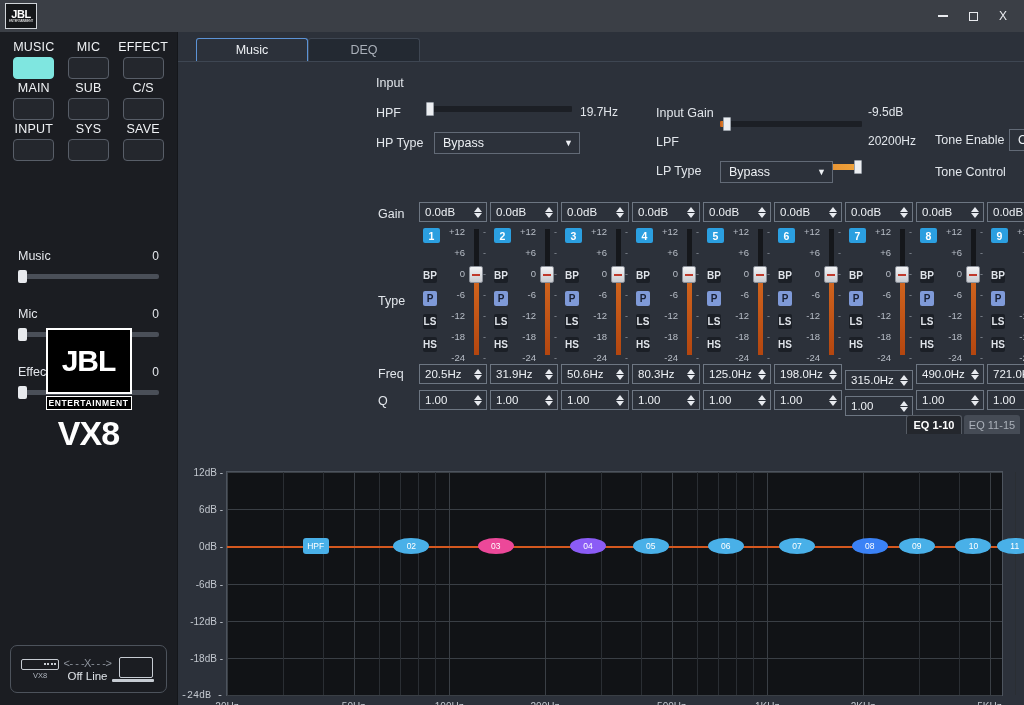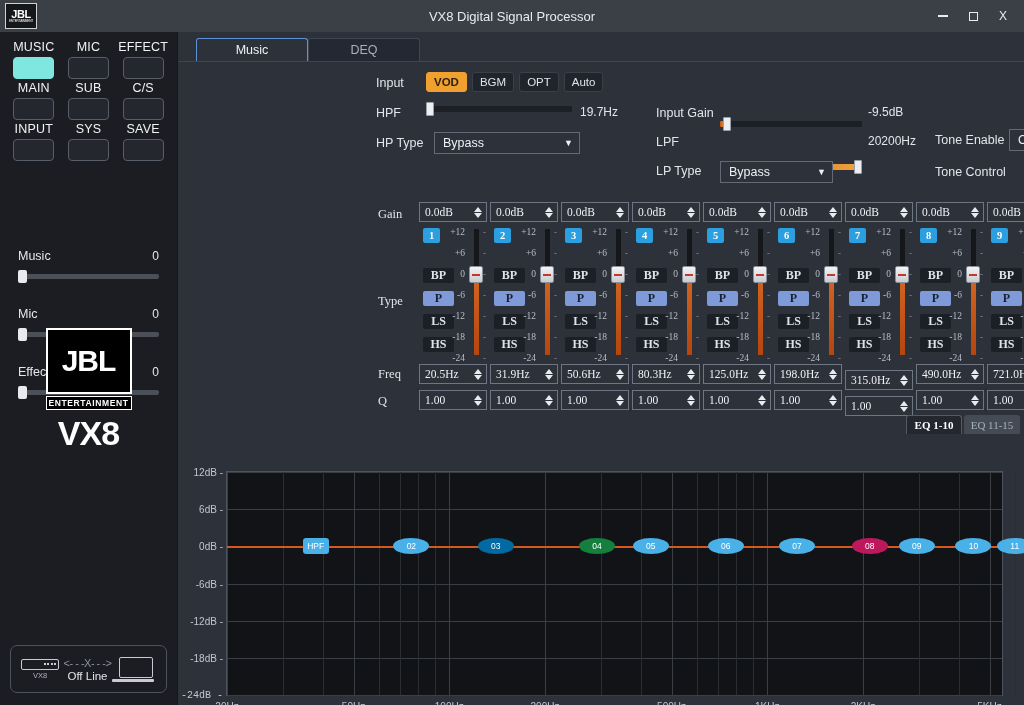--- a/index.html
+++ b/index.html
@@ -150,21 +150,21 @@
   .sl-val { font-size: 12px; color: #e2e6eb; }
 
   .combo {
     height: 22px; background: #2c313a; border: 1px solid #626a76;
     display: flex; align-items: center; justify-content: space-between;
     padding: 0 6px 0 8px; font-size: 12.5px; color: #eef1f5; cursor: pointer;
   }
   .combo .car { font-size: 9px; color: #eef1f5; }
 
   
-  .eq-area { position: absolute; left: 0; top: 170px; right: 0; height: 222px; font-family: Liberation Serif, serif; }
+  .eq-area { position: absolute; left: 0; top: 170px; right: 0; height: 222px; }
   .eq-side-lbl { position: absolute; left: 200px; font-size: 12.5px; color: #e2e6eb; }
 
   .bands { position: absolute; left: 241px; top: 0; display: flex; gap: 3px; }
   .band { width: 68px; position: relative; }
 
   .spin {
     height: 20px; background: #2c313a; border: 1px solid #6d7682;
     display: flex; align-items: center; font-size: 11.5px; color: #eef1f5;
     padding-left: 5px; justify-content: space-between; cursor: text;
   }
@@ -174,21 +174,21 @@
   .spin .arrows .dn { border-top: 5px solid #e7eaef; }
 
   .band-mid { position: relative; height: 132px; margin-top: 4px; }
   .bandnum {
     position: absolute; left: 4px; top: 2px; width: 17px; height: 15px;
     background: #2b9fe0; color: #fff; font-size: 10.5px; font-weight: bold;
     display: flex; align-items: center; justify-content: center; border-radius: 2px;
   }
   .typebtns { position: absolute; left: 4px; top: 42px; display: flex; flex-direction: column; gap: 8px; }
   .tbtn {
-    width: 31px; height: 15px; font-size: 12px; font-weight: bold;
+    width: 14px; height: 15px; font-size: 10px; font-weight: bold;
     display: flex; align-items: center; justify-content: center;
     background: #1b1f26; color: #dfe3e9; border-radius: 2px; cursor: pointer;
   }
   .tbtn.active { background: #7f9ad8; color: #182033; }
 
   .scale { position: absolute; left: 26px; top: 0; width: 20px; }
   .scale div { font-size: 9.5px; color: #b9bfc8; text-align: right; height: 21px; line-height: 12px; }
 
   .fader { position: absolute; left: 50px; top: 0; width: 14px; height: 132px; }
   .fader .trk-up { position: absolute; left: 5px; top: 3px; width: 5px; background: #15171b; }
@@ -241,21 +241,20 @@
   .node.wide { width: 26px; border-radius: 3px; font-size: 8.5px; }
 </style>
 </head>
 <body>
 
 <div class="titlebar">
   <div class="jbl-badge">
     <span class="j1">JBL</span>
     <span class="j2">ENTERTAINMENT</span>
   </div>
-  <div class="win-title">VX8 Digital Signal Processor</div>
   <div class="win-btns">
     <div class="win-btn">
         <span class="dash"></span>
       </div>
     <div class="win-btn">
         <span class="sq"></span>
       </div>
     <div class="win-btn">X</div>
   </div>
 </div>
@@ -368,26 +367,20 @@
 
     <div class="tabs">
       <div class="tab active">Music</div>
       <div class="tab inactive">DEQ</div>
     </div>
     <div class="tabs-rule"></div>
 
     <div class="ctrl-panel">
 
       <span class="lbl row-abs" style="left:198px; top:14px;">Input</span>
-      <div class="seg-group row-abs" style="left:248px; top:10px;">
-        <div class="seg active">VOD</div>
-        <div class="seg">BGM</div>
-        <div class="seg">OPT</div>
-        <div class="seg">Auto</div>
-      </div>
 
       <span class="lbl row-abs" style="left:198px; top:44px;">HPF</span>
       <div class="bar-slider row-abs" style="left:248px; top:40px; width:146px;">
         <div class="trk"></div>
         <div class="fill" style="width:4px;"></div>
         <div class="knob" style="left:0px;"></div>
       </div>
       <span class="sl-val row-abs" style="left:402px; top:43px;">19.7Hz</span>
 
       <span class="lbl row-abs" style="left:198px; top:74px;">HP Type</span>
@@ -1005,26 +998,26 @@
           <div class="xlab" style="left: 444.545px;">500Hz</div>
           <div class="gl-v" style="left: 540.272px;"></div>
           <div class="xlab" style="left: 540.272px;">1KHz</div>
           <div class="gl-v" style="left: 636px;"></div>
           <div class="xlab" style="left: 636px;">2KHz</div>
           <div class="gl-v" style="left: 762.545px;"></div>
           <div class="xlab" style="left: 762.545px;">5KHz</div>
           <div class="curve" style="top: 74.3333px; background: rgb(212, 88, 31);"></div>
           <div class="node wide" style="left: 88.6436px; top: 74.3333px; background: rgb(73, 176, 232);">HPF</div>
           <div class="node" style="left: 184.371px; top: 74.3333px; background: rgb(73, 176, 232);">02</div>
-          <div class="node" style="left: 268.741px; top: 74.3333px; background: #0369a1;">03</div>
-          <div class="node" style="left: 370px; top: 74.3333px; background: #15803d;">04</div>
+          <div class="node" style="left: 268.741px; top: 74.3333px; background: #ec4899;">03</div>
+          <div class="node" style="left: 361px; top: 74.3333px; background: #8b5cf6;">04</div>
           <div class="node" style="left: 423.715px; top: 74.3333px; background: rgb(73, 176, 232);">05</div>
           <div class="node" style="left: 498.688px; top: 74.3333px; background: rgb(73, 176, 232);">06</div>
           <div class="node" style="left: 569.981px; top: 74.3333px; background: rgb(73, 176, 232);">07</div>
-          <div class="node" style="left: 642.738px; top: 74.3333px; background: #be185d;">08</div>
+          <div class="node" style="left: 642.738px; top: 74.3333px; background: #3b82f6;">08</div>
           <div class="node" style="left: 689.676px; top: 74.3333px; background: rgb(73, 176, 232);">09</div>
           <div class="node" style="left: 746.451px; top: 74.3333px; background: rgb(73, 176, 232);">10</div>
           <div class="node" style="left: 787.725px; top: 74.3333px; background: rgb(73, 176, 232);">11</div>
         </div>
     </div>
 
   </div>
 </div>
 
 </body></html>

